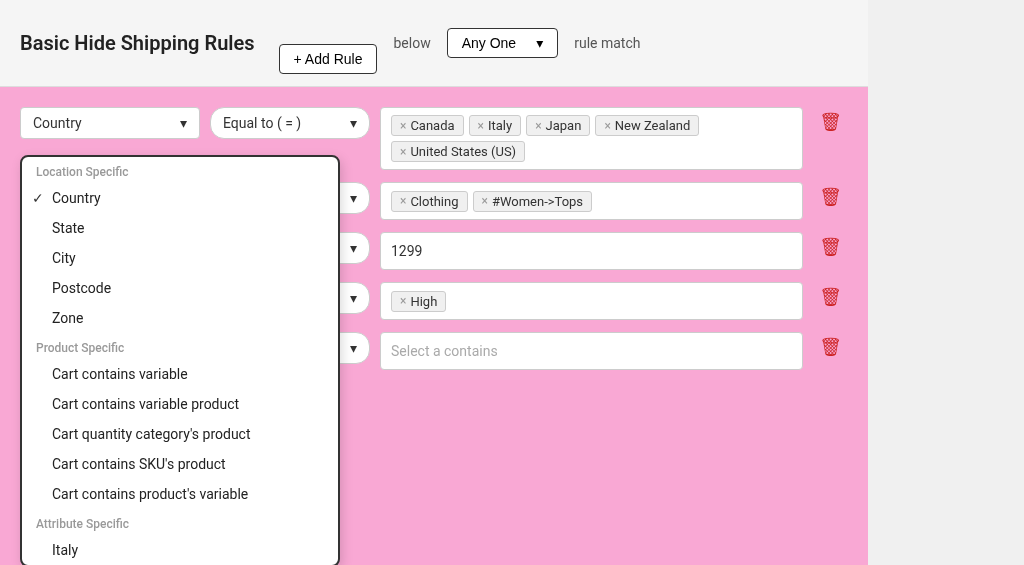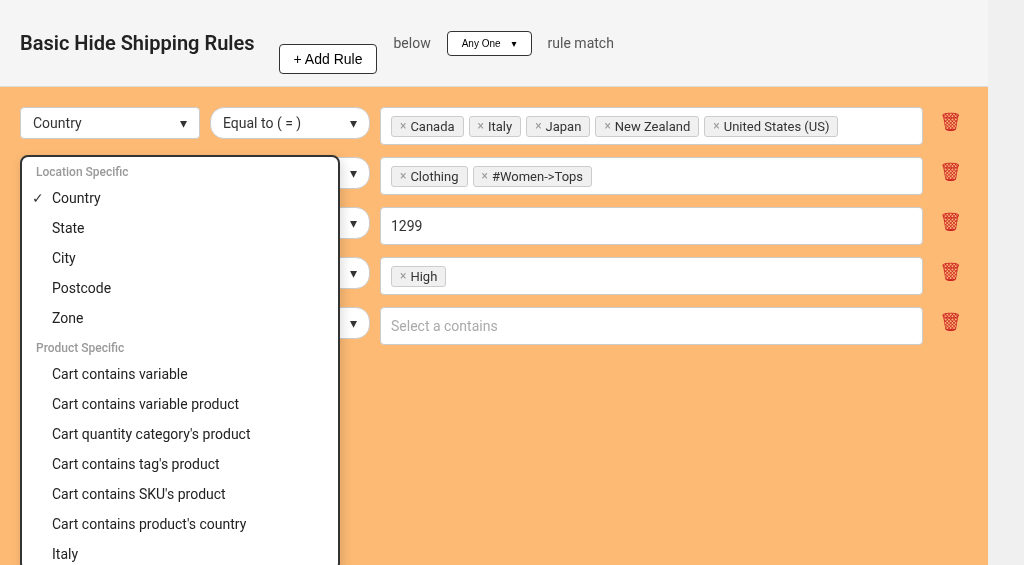--- a/index.html
+++ b/index.html
@@ -4,23 +4,23 @@
   <style>
     * { box-sizing: border-box; margin: 0; padding: 0; }
     body {
       font-family: -apple-system, BlinkMacSystemFont, "Segoe UI", Roboto, sans-serif;
       font-size: 14px;
       background: #f0f0f0;
       color: #333;
     }
 
     .page-wrapper {
-      width: 988px;
+      width: 868px;
       min-height: 565px;
-      background: #fdba74;
+      background: #f9a8d4;
       overflow: hidden;
     }
 
     
     .header {
       background: #f5f5f5;
       padding: 12px 20px;
       display: flex;
       align-items: center;
       gap: 16px;
@@ -45,25 +45,25 @@
     .below-label {
       font-size: 14px;
       color: #555;
     }
     .any-one-btn {
       border: 1px solid #333;
       background: #fff;
       padding: 6px 14px;
       border-radius: 4px;
       cursor: pointer;
-      font-size: 10px;
+      font-size: 14px;
       font-weight: 500;
       display: flex;
       align-items: center;
-      gap: 11px;
+      gap: 20px;
     }
     .rule-match-label {
       font-size: 14px;
       color: #555;
     }
 
     
     .main-content {
       padding: 20px;
       position: relative;
@@ -300,22 +300,22 @@
       <div class="dropdown-item checked">Country</div>
       <div class="dropdown-item">State</div>
       <div class="dropdown-item">City</div>
       <div class="dropdown-item">Postcode</div>
       <div class="dropdown-item">Zone</div>
 
       <div class="dropdown-group-label">Product Specific</div>
       <div class="dropdown-item">Cart contains variable</div>
       <div class="dropdown-item">Cart contains variable product</div>
       <div class="dropdown-item">Cart quantity category's product</div>
-      <div class="dropdown-item">Cart contains tag's product</div>
       <div class="dropdown-item">Cart contains SKU's product</div>
-      <div class="dropdown-item">Cart contains product's country</div>
-
+      <div class="dropdown-item">Cart contains product's variable</div>
+
+      <div class="dropdown-group-label">Attribute Specific</div>
       <div class="dropdown-item">Italy</div>
 
     </div>
 
   </div>
 </div>
 
 </body></html>

